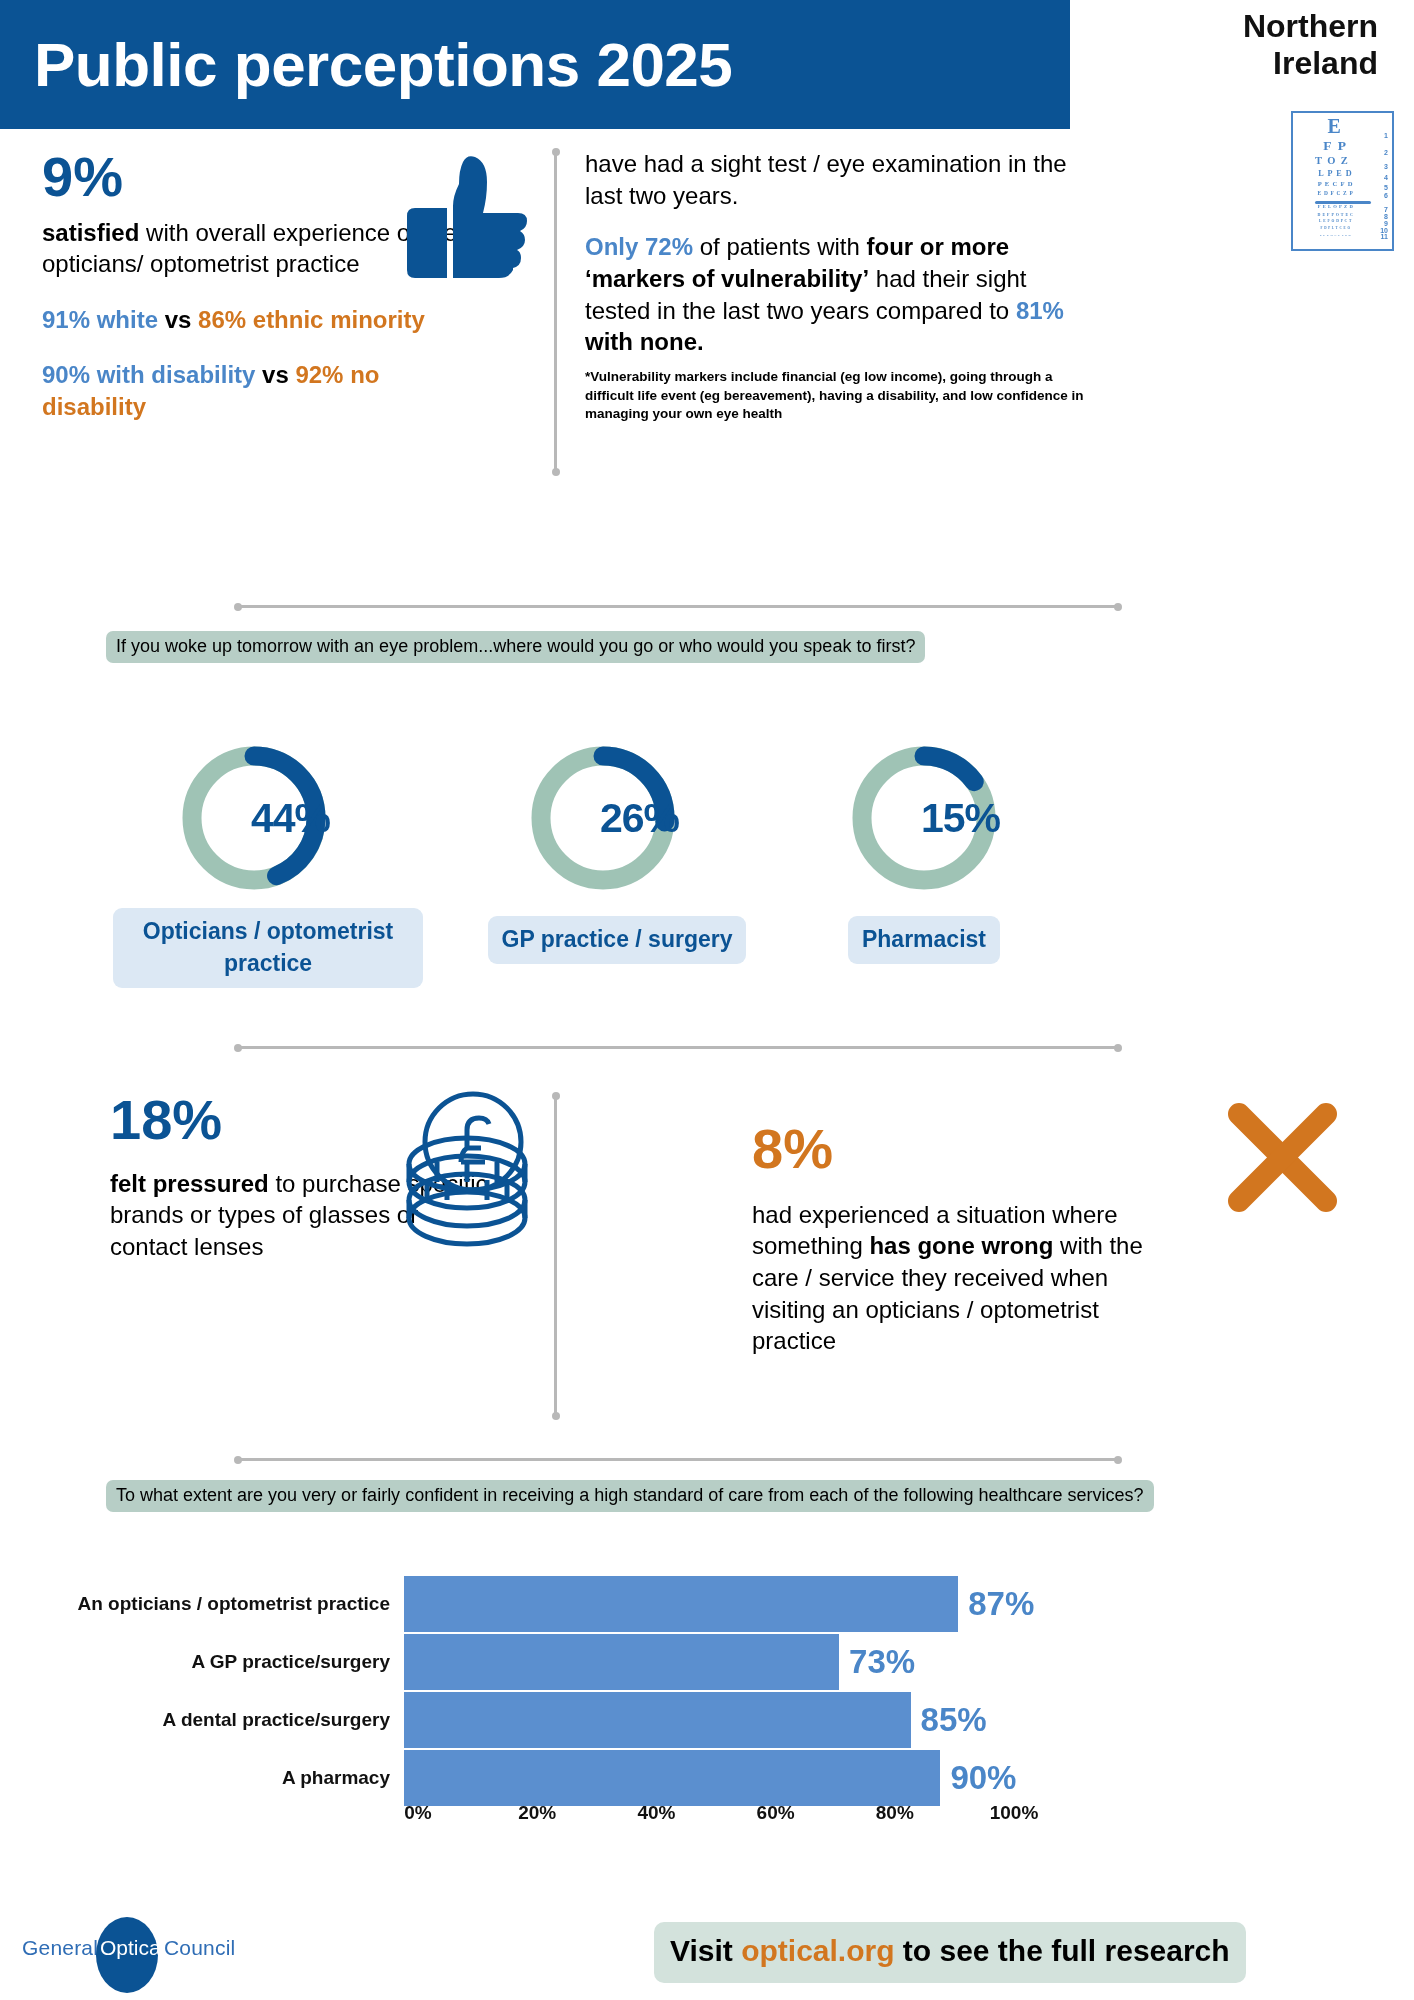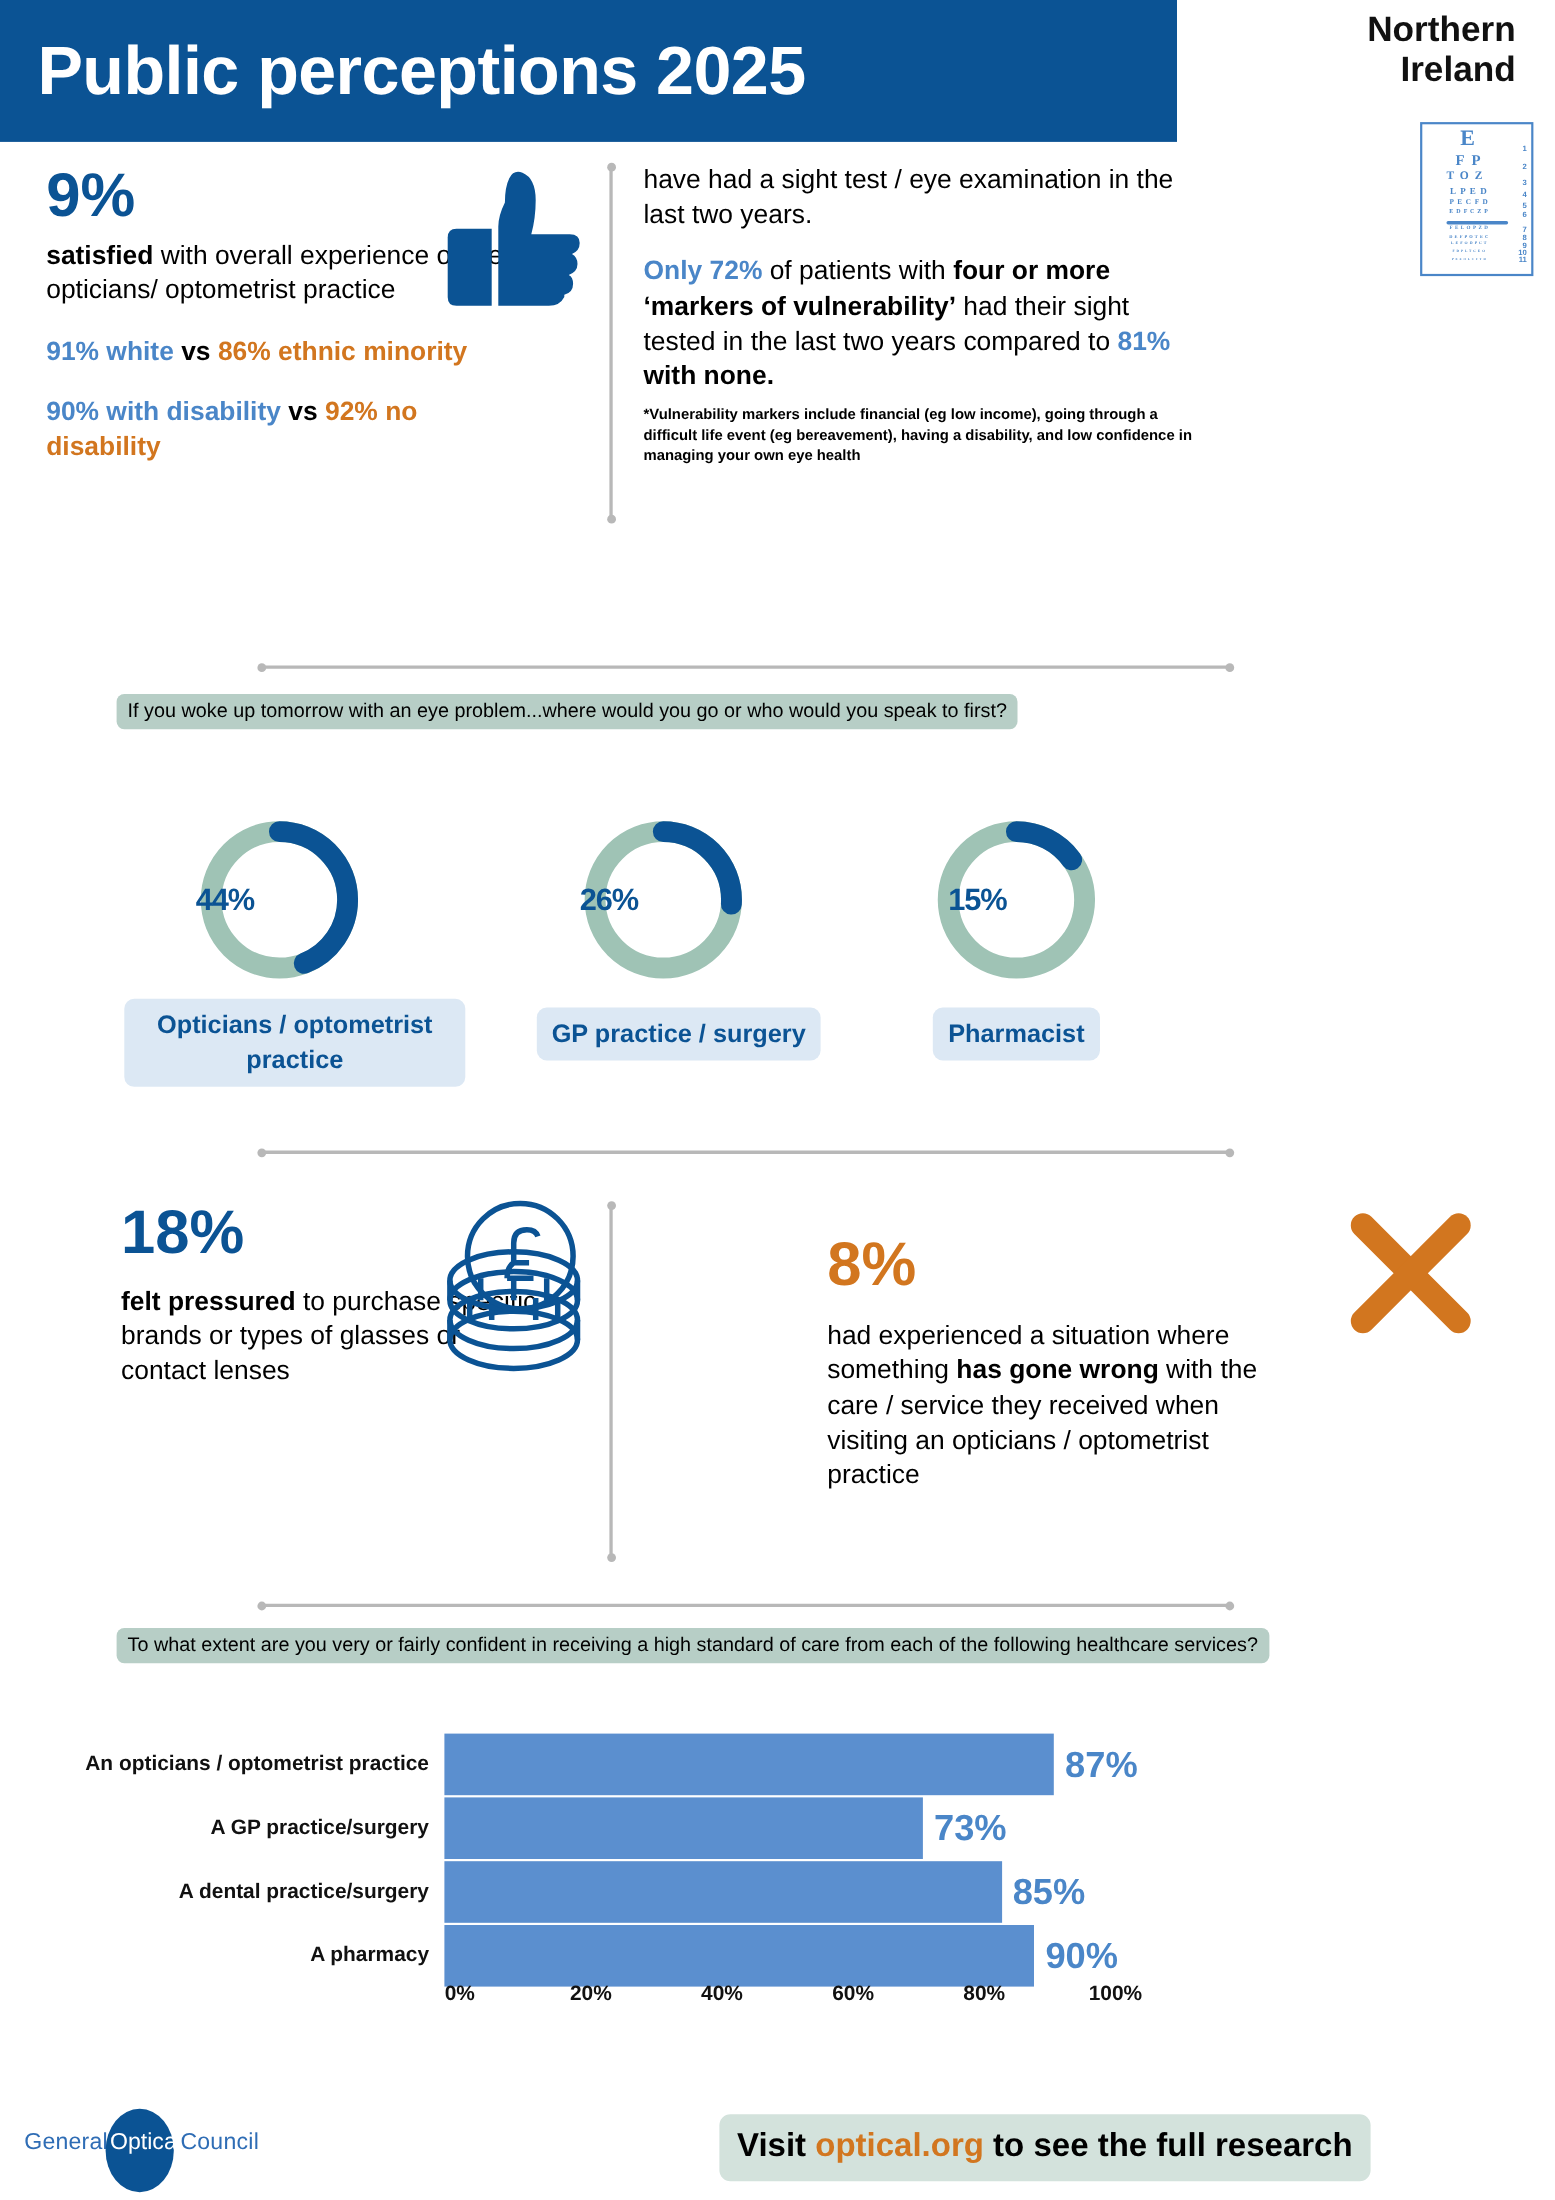--- a/index.html
+++ b/index.html
@@ -130,22 +130,22 @@
     border-radius: 7px;
   }
 
   
   .donut-wrap { position:absolute; }
   .donut { position: relative; width: 152px; height: 152px; }
   .donut svg { display:block; }
   .donut .dlabel {
     position:absolute; left:0; right:0; top:50%;
     transform: translateY(-50%);
-    text-align:left;
-    font-size: 28px; font-weight: bold; color:#0b5394;
+    text-align:right;
+    font-size: 41px; font-weight: bold; color:#0b5394;
     letter-spacing:-1px;
   }
   .pill {
     background: #dce8f4; color:#0b5394;
     font-size: 23px; font-weight: bold;
     border-radius: 9px;
     padding: 7px 14px 9px 14px;
     display:inline-block; text-align:center; line-height:1.4;
   }
 

